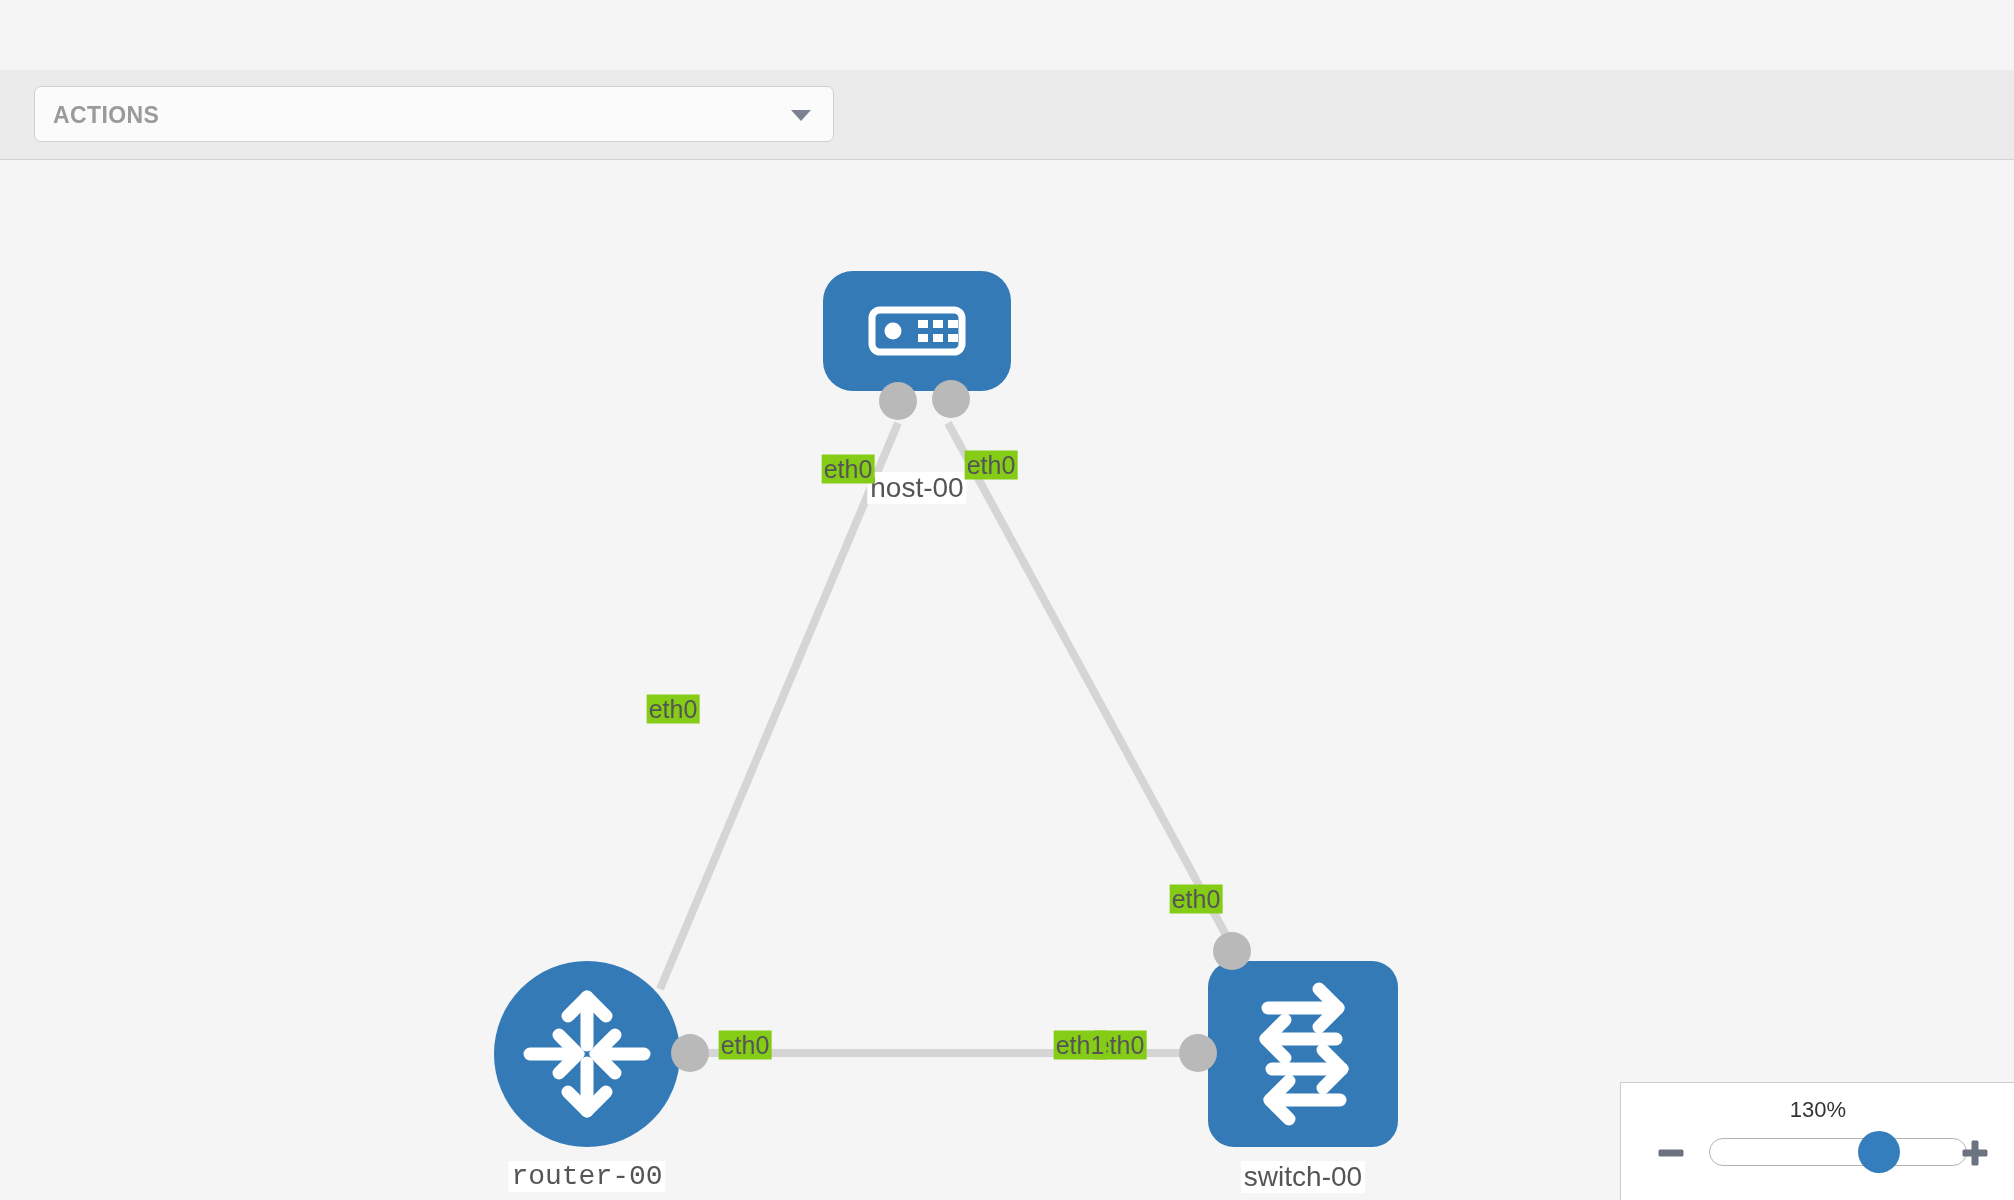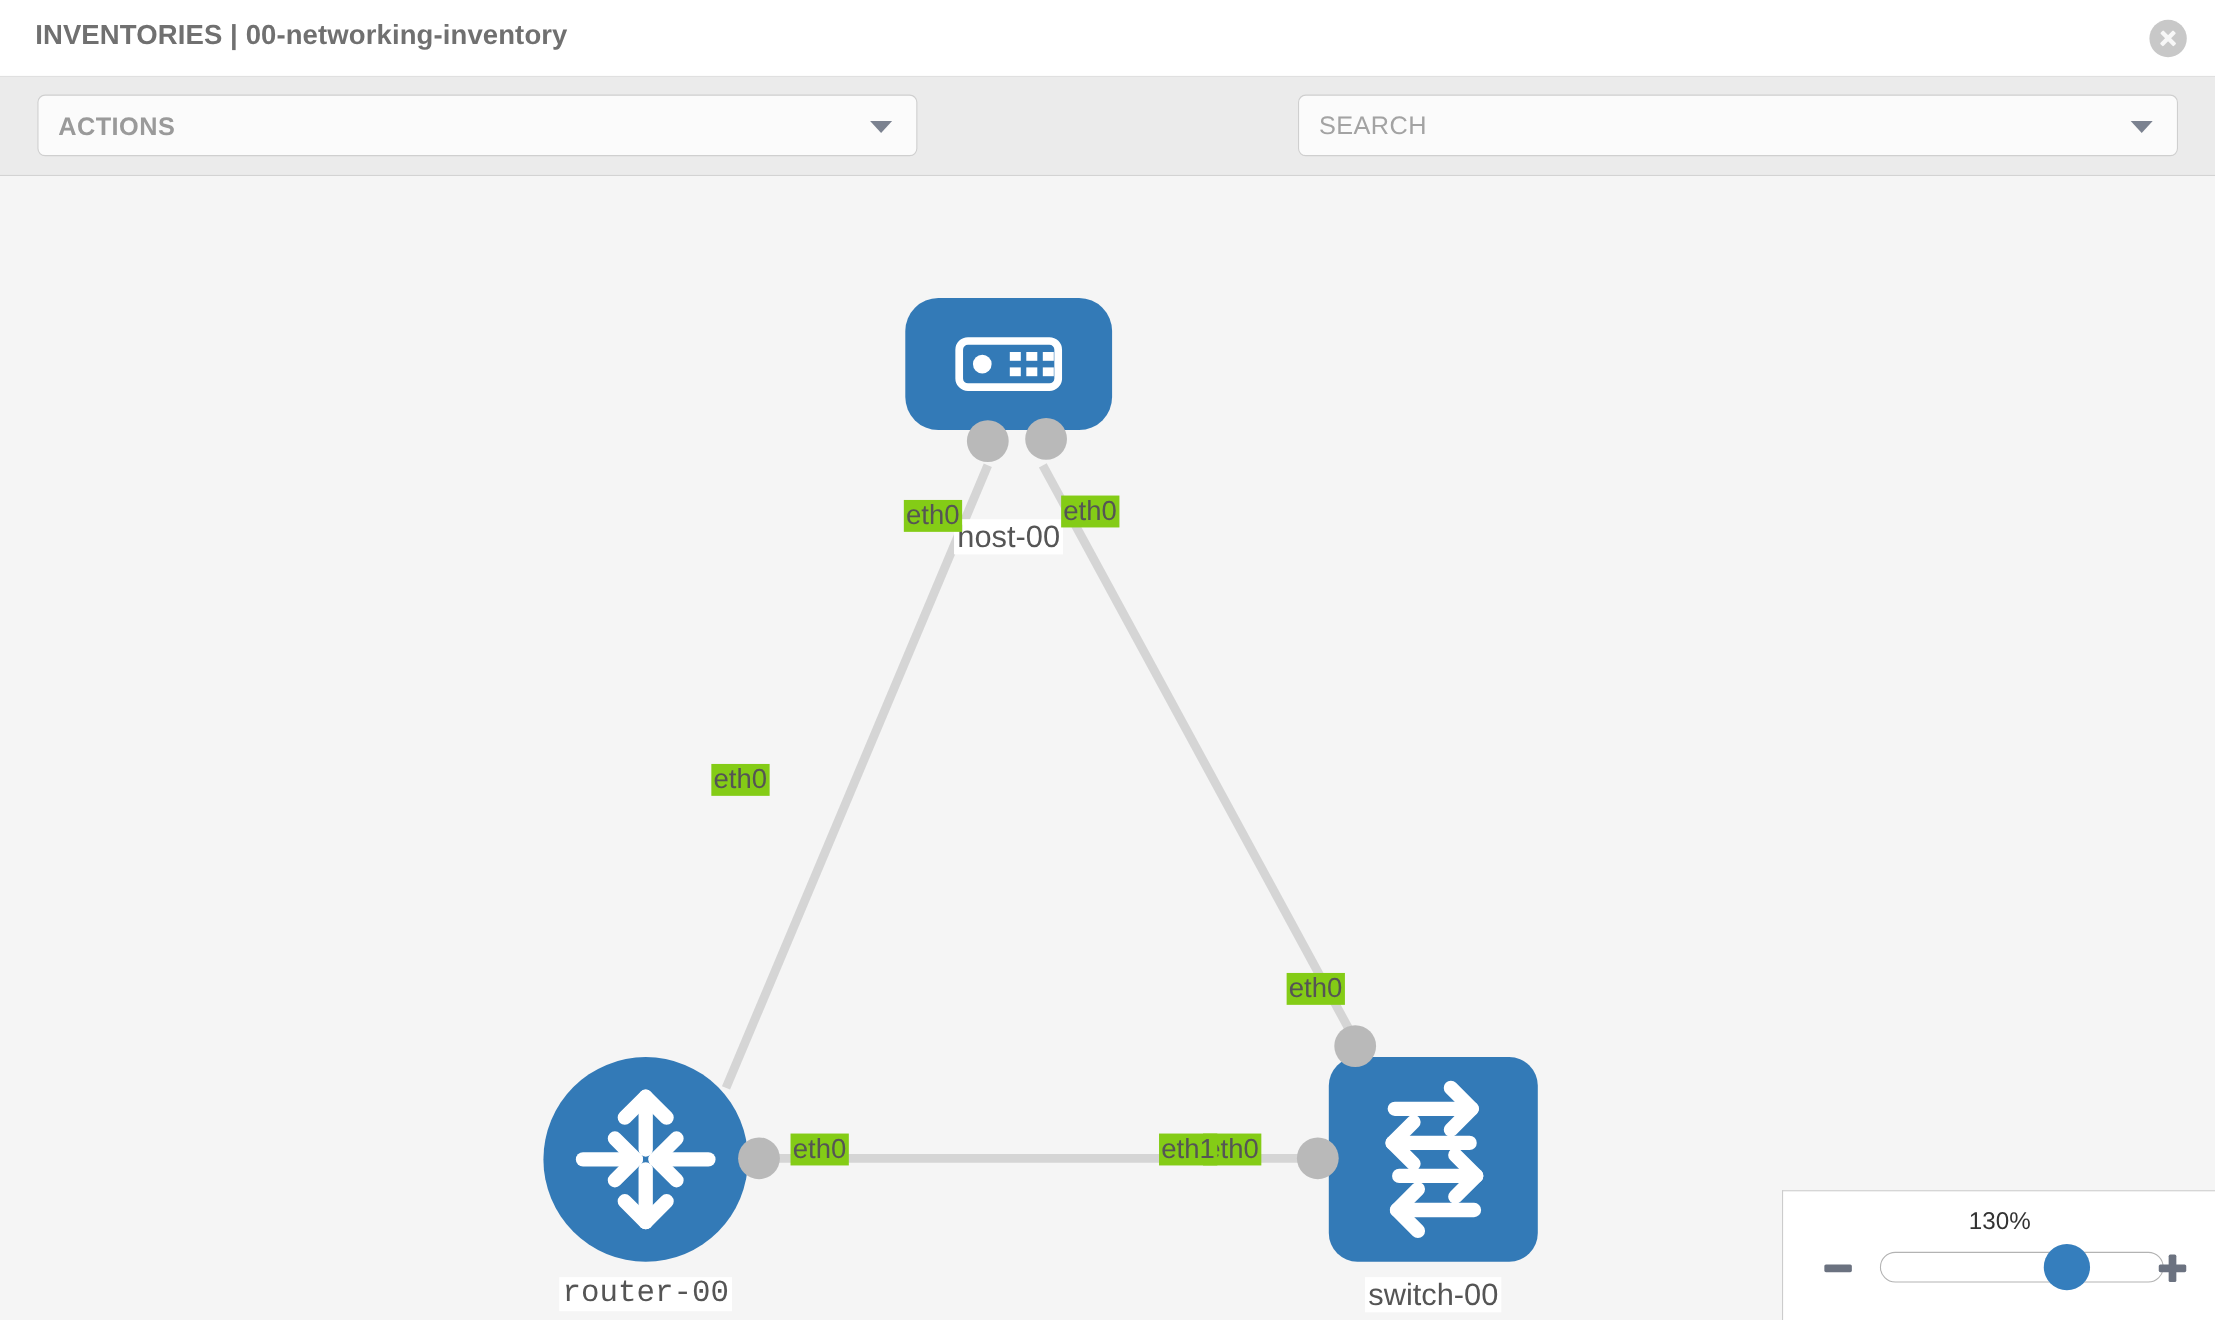--- a/index.html
+++ b/index.html
@@ -274,48 +274,40 @@
     background: #357ebd;
     transform: translate(-50%, -50%);
     cursor: pointer;
   }
 </style>
 </head>
 <body>
 
 <div id="app">
 
-  <div class="header">
-    <div class="header-title">INVENTORIES | 00-networking-inventory</div>
-    <div class="close-btn"></div>
-  </div>
 
   <div class="toolbar">
 
     <div class="actions-select">
       <span class="actions-label">ACTIONS</span>
       <span class="caret"></span>
     </div>
 
     <div class="tool-icon" id="wrench-icon-wrap">
       <svg viewBox="0 0 42 42" aria-hidden="true">
         <path d="M29.5 6.5a9.8 9.8 0 0 0-9.0 13.6L8.2 32.4a3.3 3.3 0 0 0 0 4.7 3.3 3.3 0 0 0 4.7 0l12.3-12.3a9.8 9.8 0 0 0 12.1-12.8l-5.3 5.3-4.6-1.2-1.2-4.6 5.3-5.3a9.8 9.8 0 0 0-2.0-0.7z" fill="#7b8290"></path>
       </svg>
     </div>
 
     <div class="tool-icon" id="key-icon-wrap">
       <svg viewBox="0 0 42 42" aria-hidden="true">
         <path d="M16.5 7.5a9 9 0 1 0 6.2 15.5l3.4 3.4 2.6-2.1 2.6 2.6 2.4-2.0-2.6-2.7 2.3-1.9-4.4-4.4-0.6 0.6A9 9 0 0 0 16.5 7.5zm0 4.1a4.9 4.9 0 1 1 0 9.8 4.9 4.9 0 0 1 0-9.8z" fill="#7b8290"></path>
       </svg>
     </div>
 
-    <div class="search-box">
-      <input class="search-input" type="text" placeholder="SEARCH" style="">
-      <span class="caret"></span>
-    </div>
   </div>
 
   <div class="canvas">
 
     <svg viewBox="0 0 2014 1039" aria-hidden="true">
 
       <line x1="898" y1="262" x2="660" y2="828" stroke="#d5d5d5" stroke-width="8"></line>
 
       <line x1="948" y1="262" x2="1232" y2="785" stroke="#d5d5d5" stroke-width="8"></line>
 

